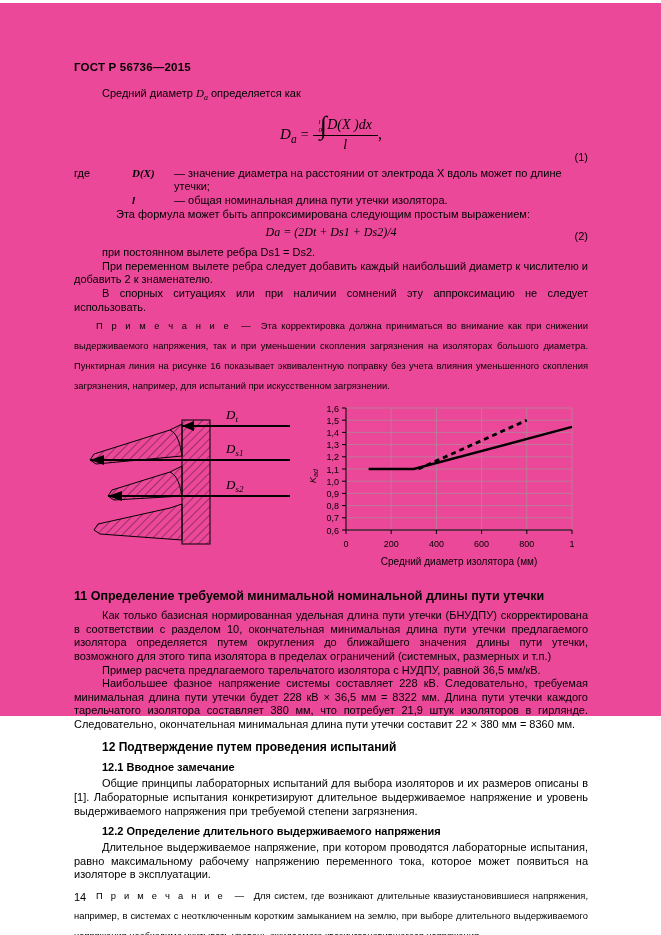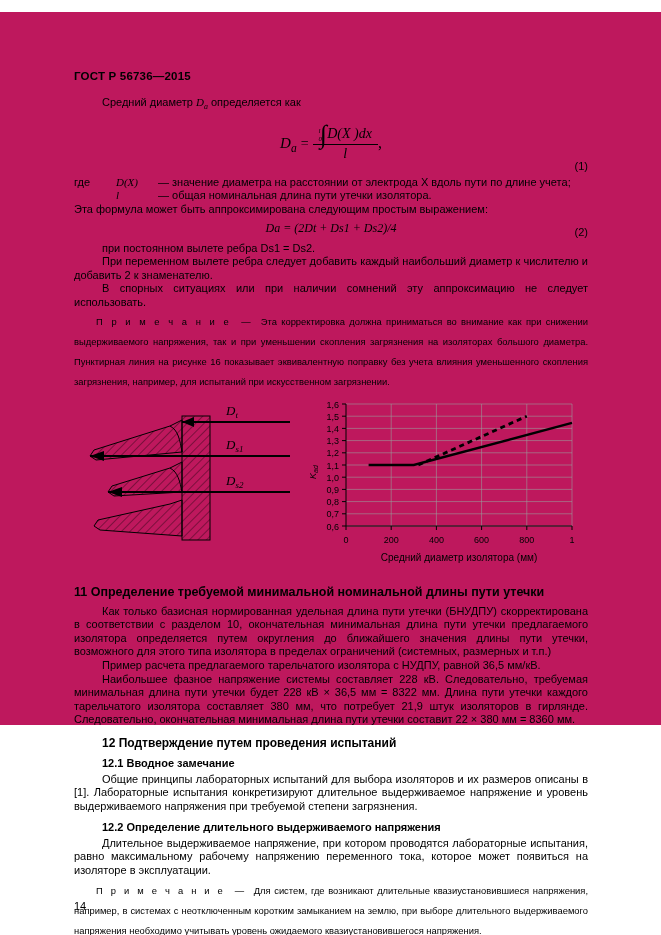--- a/index.html
+++ b/index.html
@@ -10,24 +10,24 @@
   body {
     width: 661px;
     height: 935px;
     position: relative;
     font-family: "Liberation Sans", sans-serif;
     color: #000000;
     overflow: hidden;
   }
   .page {
     position: absolute;
-    left: 0; top: 12px;
+    left: 0; top: 3px;
     width: 661px;
     height: 713px;
-    background: #be185d;
+    background: #ec4899;
   }
   .doc-header {
     position: absolute;
     left: 74px;
     top: 58px;
     font-size: 11.5px;
     font-weight: bold;
     letter-spacing: 0.2px;
   }
   .content {
@@ -91,31 +91,32 @@
     text-align: left;
     margin-right: -2px;
   }
   .lim .up { display: block; }
   .lim .lo { display: block; }
   sub, sup { font-size: 72%; }
   .where-wrap {
     display: flex;
     font-size: 11px;
     line-height: 13.6px;
+    gap: 16px;
   }
   .where-key {
     width: 42px;
     flex: none;
   }
   .where-tbl {
     font-size: 11px;
     line-height: 13.6px;
   }
   .where-row { display: flex; }
-  .where-sym { width: 42px; flex: none; font-style: italic; font-family: "Liberation Serif", serif; }
+  .where-sym { width: 42px; flex: none; font-style: italic; font-family: "Liberation Serif", serif; font-weight: bold; }
   .note {
     font-size: 9.4px;
     line-height: 20px;
     text-align: justify;
     text-indent: 22px;
     margin: 0;
   }
   .note .sp {
     letter-spacing: 2.2px;
   }
@@ -181,30 +182,30 @@
         <span class="den">l</span>
       </span><span style="font-style:normal;">,</span>
       <span class="eq-num">(1)</span>
     </div>
 
     <div class="where-wrap" style="margin-top:4px;">
       <div class="where-key">где</div>
       <div class="where-tbl" style="flex:1;">
         <div class="where-row">
           <span class="where-sym">D(X)</span>
-          <span style="flex:1;">— значение диаметра на расстоянии от электрода X вдоль пути по длине учета;</span>
+          <span style="flex:1;">— значение диаметра на расстоянии от электрода X вдоль может по длине утечки;</span>
         </div>
         <div class="where-row">
           <span class="where-sym">l</span>
           <span style="flex:1;">— общая номинальная длина пути утечки изолятора.</span>
         </div>
       </div>
     </div>
 
-    <p class="body noindent" style="">Эта формула может быть аппроксимирована следующим простым выражением:</p>
+    <p class="body noindent" style="margin-left:42px;">Эта формула может быть аппроксимирована следующим простым выражением:</p>
 
     <div class="eq-line" style="margin-top:4px;height:17px;font-size:12px;">
       <span>Da = (2Dt + Ds1 + Ds2)/4</span>
       <span class="eq-num">(2)</span>
     </div>
 
     <p class="body" style="margin-top:4px;">при постоянном вылете ребра Ds1 = Ds2.</p>
     <p class="body">При переменном вылете ребра следует добавить каждый наибольший диаметр к числителю и добавить 2 к знаменателю.</p>
     <p class="body">В спорных ситуациях или при наличии сомнений эту аппроксимацию не следует использовать.</p>
 

